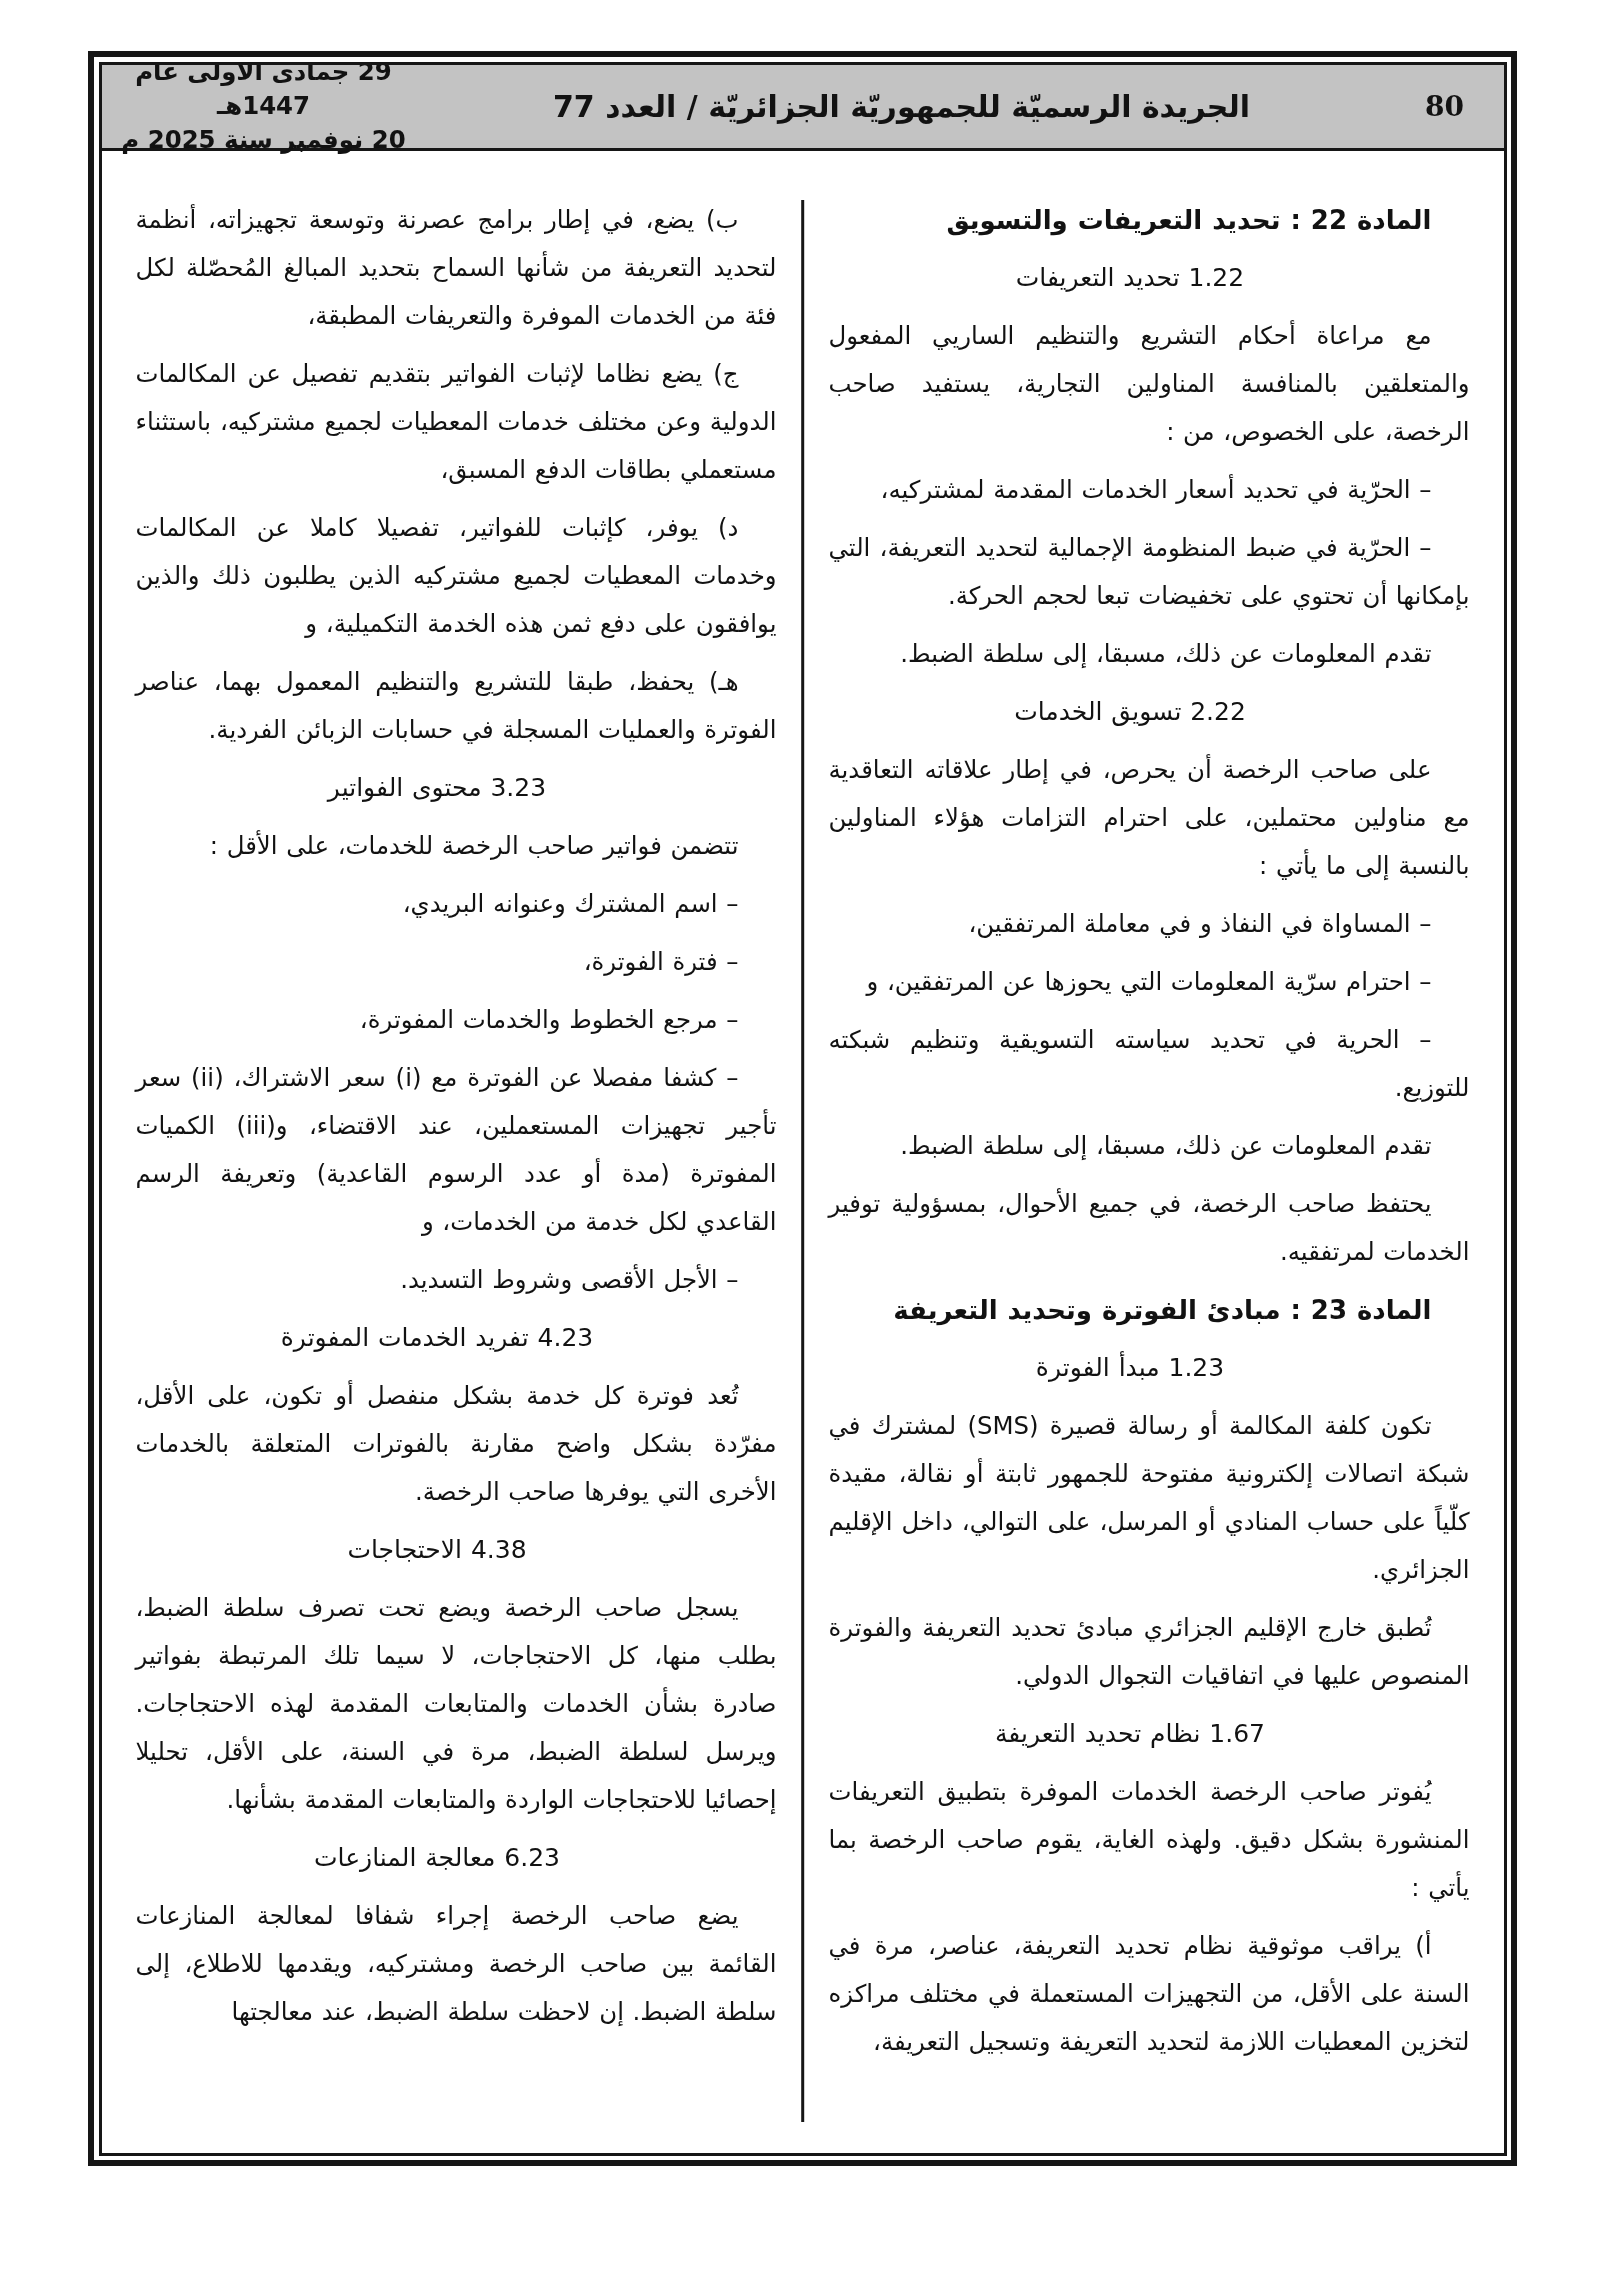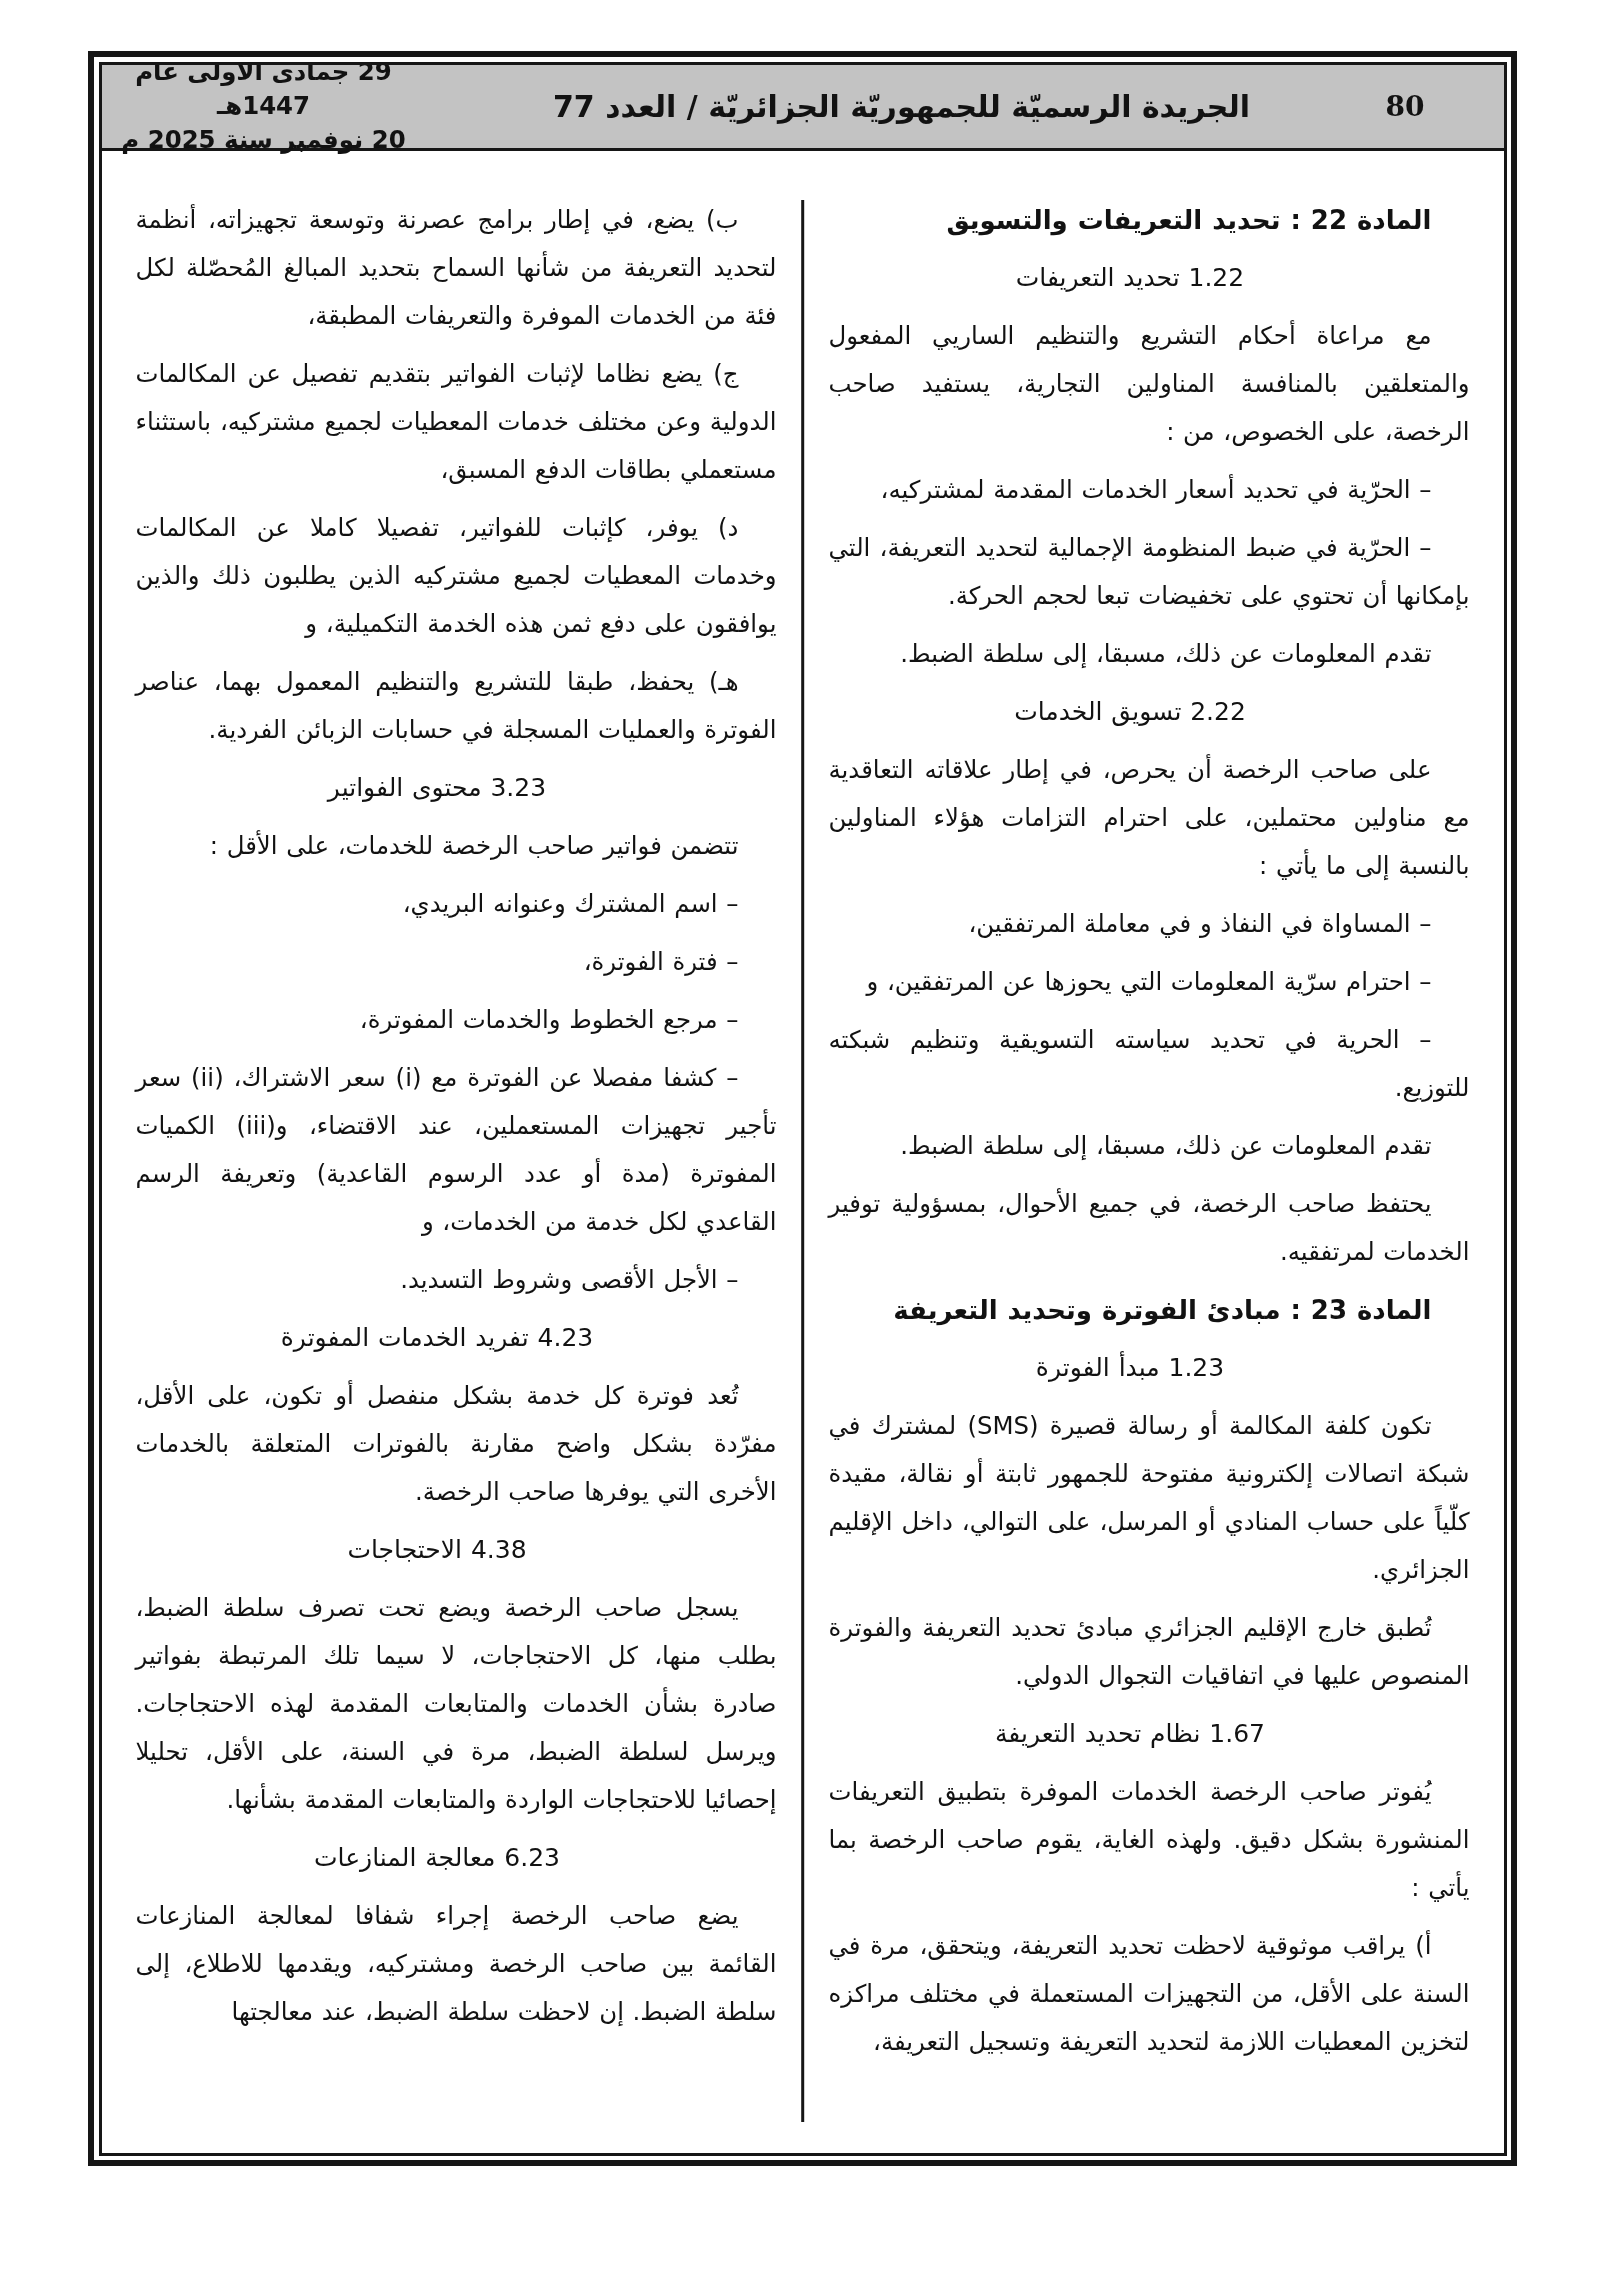--- a/index.html
+++ b/index.html
@@ -14,21 +14,21 @@
   }
   .inner{
     box-sizing:border-box;border:3.6px solid #161616;width:100%;height:100%;
     display:flex;flex-direction:column;overflow:hidden;background:#ffffff;
   }
   .header-band{
     flex:0 0 auto;height:83px;background:#c3c3c3;border-bottom:3.6px solid #161616;
     display:flex;align-items:center;direction:rtl;
   }
   .page-num{
-    width:118px;text-align:left;font-family:"DejaVu Serif",serif;
+    width:118px;text-align:center;font-family:"DejaVu Serif",serif;
     font-weight:bold;font-size:28px;
   }
   .journal-title{
     flex:1;text-align:center;font-weight:bold;font-size:30px;
   }
   .date-block{
     width:308px;text-align:center;font-weight:bold;font-size:24.4px;line-height:1.4;
     padding-left:8px;
   }
   .content{
@@ -77,21 +77,21 @@
           <div class="block li">– احترام سرّية المعلومات التي يحوزها عن المرتفقين، و</div>
           <div class="block li">– الحرية في تحديد سياسته التسويقية وتنظيم شبكته للتوزيع.</div>
           <div class="block p">تقدم المعلومات عن ذلك، مسبقا، إلى سلطة الضبط.</div>
           <div class="block p">يحتفظ صاحب الرخصة، في جميع الأحوال، بمسؤولية توفير الخدمات لمرتفقيه.</div>
           <div class="block h1">المادة 23 : مبادئ الفوترة وتحديد التعريفة</div>
           <div class="block h2">1.23 مبدأ الفوترة</div>
           <div class="block p">تكون كلفة المكالمة أو رسالة قصيرة (SMS) لمشترك في شبكة اتصالات إلكترونية مفتوحة للجمهور ثابتة أو نقالة، مقيدة كلّياً على حساب المنادي أو المرسل، على التوالي، داخل الإقليم الجزائري.</div>
           <div class="block p">تُطبق خارج الإقليم الجزائري مبادئ تحديد التعريفة والفوترة المنصوص عليها في اتفاقيات التجوال الدولي.</div>
           <div class="block h2">1.67 نظام تحديد التعريفة</div>
           <div class="block p">يُفوتر صاحب الرخصة الخدمات الموفرة بتطبيق التعريفات المنشورة بشكل دقيق. ولهذه الغاية، يقوم صاحب الرخصة بما يأتي :</div>
-          <div class="block p">أ) يراقب موثوقية لاحظت تحديد التعريفة، ويتحقق، مرة في السنة على الأقل، من التجهيزات المستعملة في مختلف مراكزه لتخزين المعطيات اللازمة لتحديد التعريفة وتسجيل التعريفة،</div>
+          <div class="block p">أ) يراقب موثوقية نظام تحديد التعريفة، عناصر، مرة في السنة على الأقل، من التجهيزات المستعملة في مختلف مراكزه لتخزين المعطيات اللازمة لتحديد التعريفة وتسجيل التعريفة،</div>
         </div>
       <div class="col" id="col-left">
           <div class="block p">ب) يضع، في إطار برامج عصرنة وتوسعة تجهيزاته، أنظمة لتحديد التعريفة من شأنها السماح بتحديد المبالغ المُحصّلة لكل فئة من الخدمات الموفرة والتعريفات المطبقة،</div>
           <div class="block p">ج) يضع نظاما لإثبات الفواتير بتقديم تفصيل عن المكالمات الدولية وعن مختلف خدمات المعطيات لجميع مشتركيه، باستثناء مستعملي بطاقات الدفع المسبق،</div>
           <div class="block p">د) يوفر، كإثبات للفواتير، تفصيلا كاملا عن المكالمات وخدمات المعطيات لجميع مشتركيه الذين يطلبون ذلك والذين يوافقون على دفع ثمن هذه الخدمة التكميلية، و</div>
           <div class="block p">هـ) يحفظ، طبقا للتشريع والتنظيم المعمول بهما، عناصر الفوترة والعمليات المسجلة في حسابات الزبائن الفردية.</div>
           <div class="block h2">3.23 محتوى الفواتير</div>
           <div class="block p">تتضمن فواتير صاحب الرخصة للخدمات، على الأقل :</div>
           <div class="block li">– اسم المشترك وعنوانه البريدي،</div>
           <div class="block li">– فترة الفوترة،</div>

